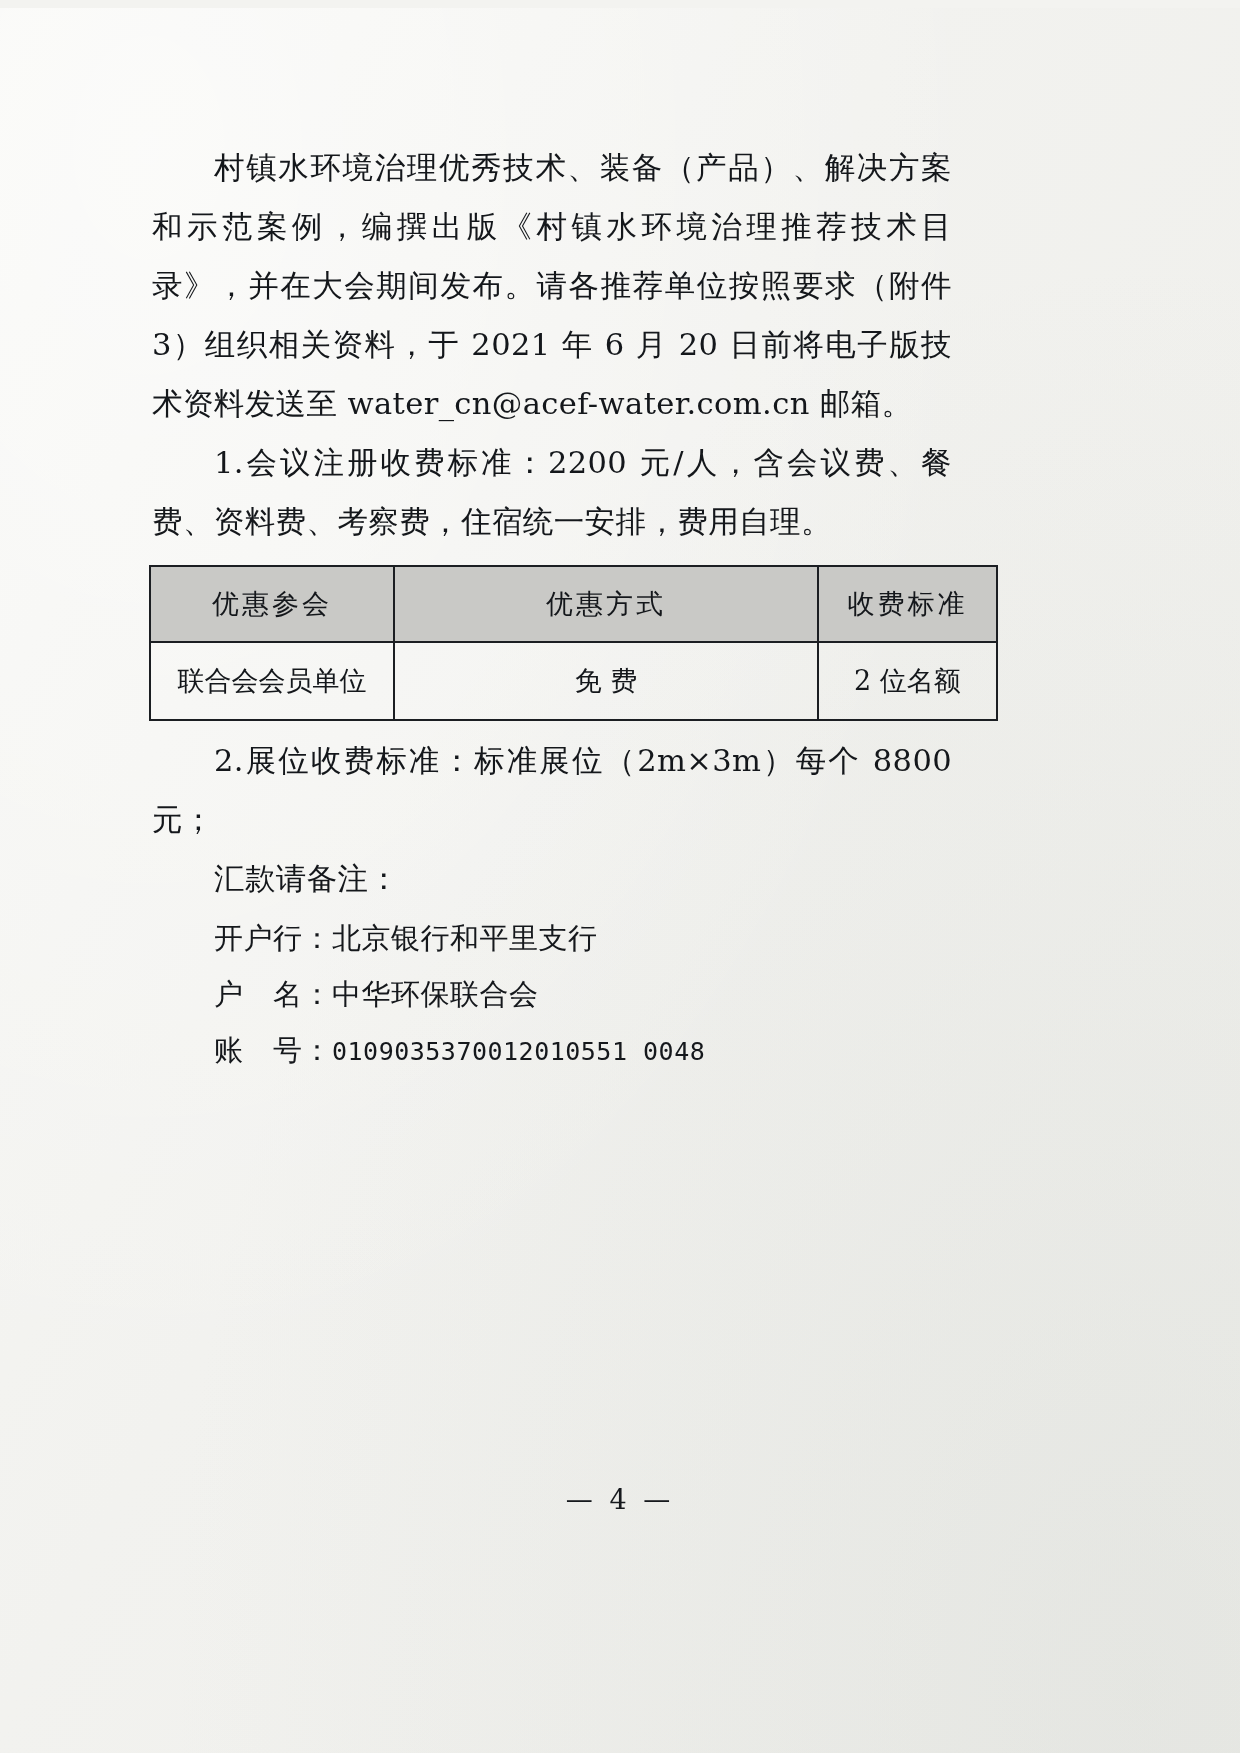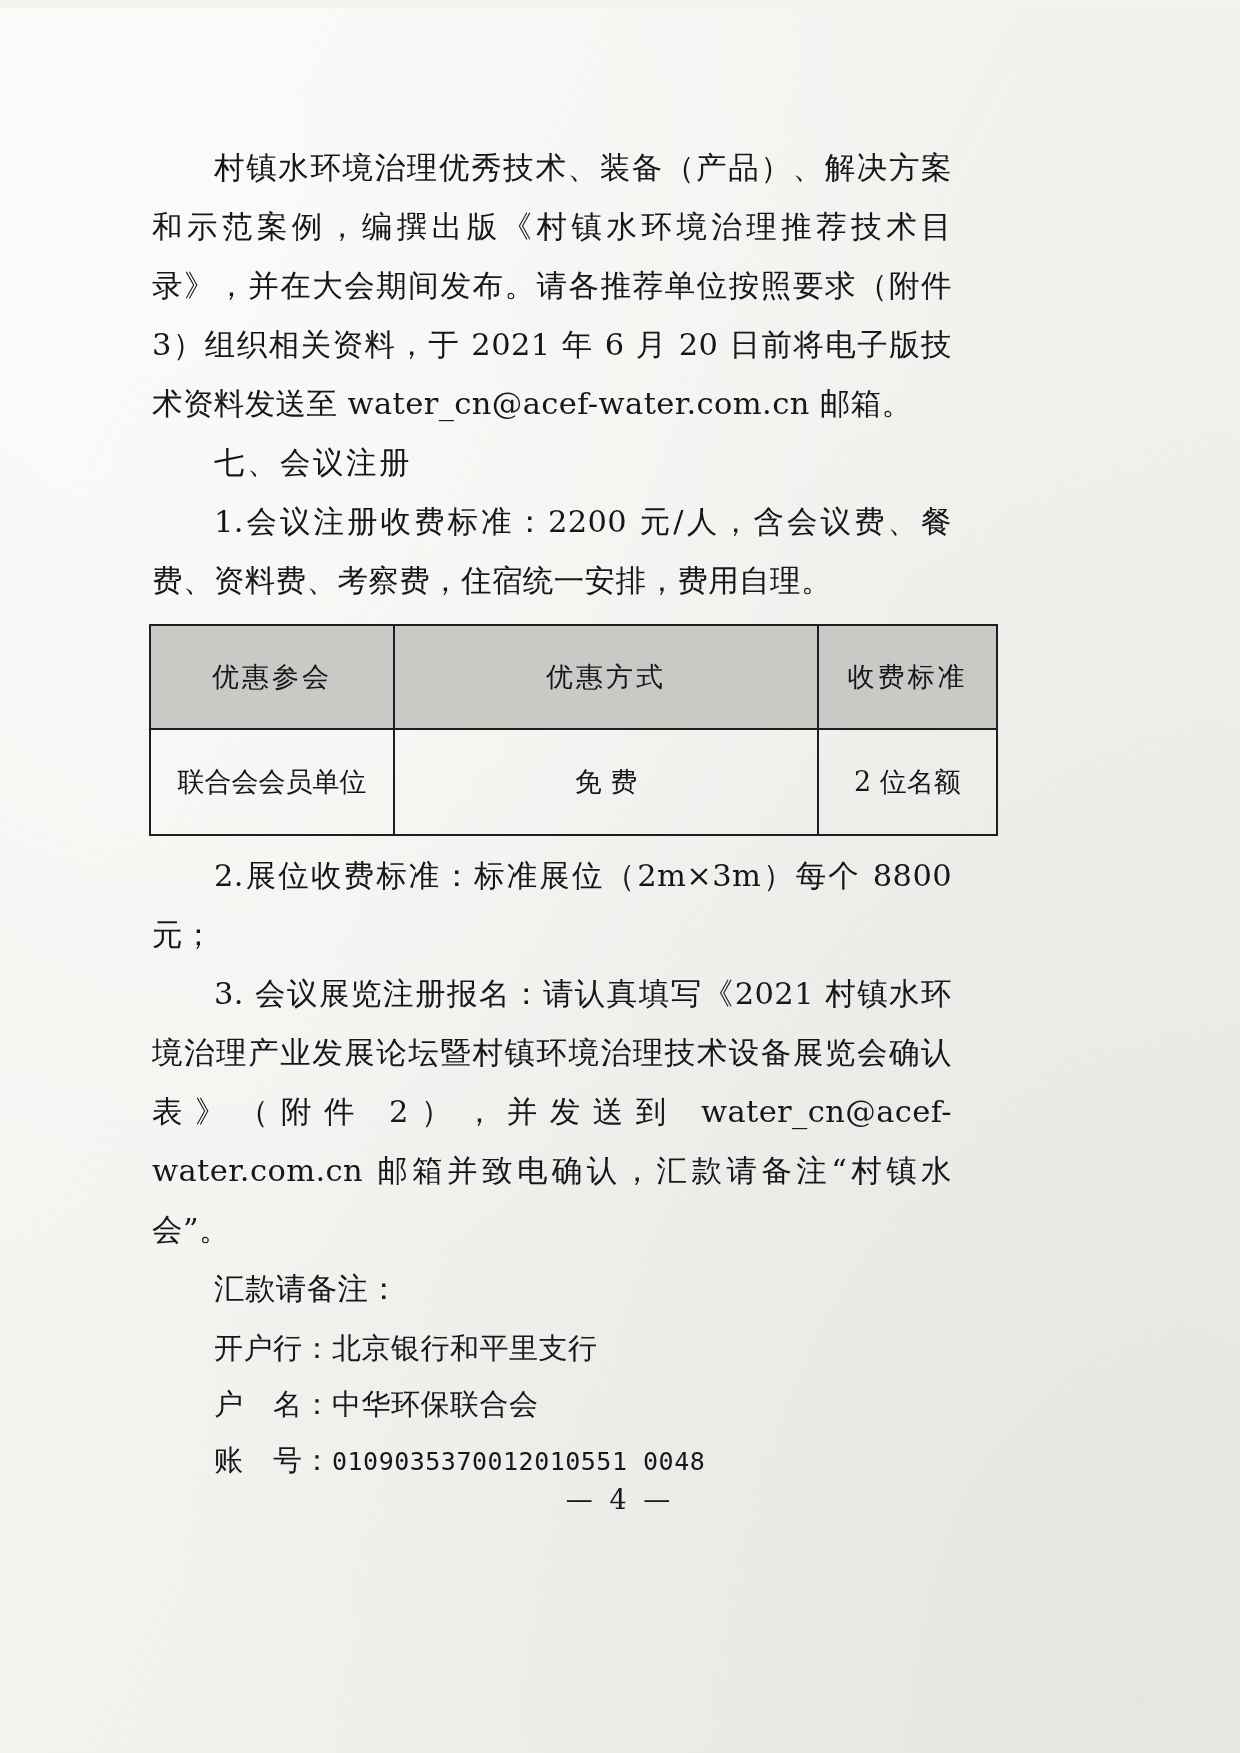--- a/index.html
+++ b/index.html
@@ -62,21 +62,21 @@
     border-collapse: collapse;
     width: 805px;
     table-layout: fixed;
   }
   .reg-table td, .reg-table th {
     border: 2px solid #1b1e22;
     font-weight: normal;
     font-size: 27px;
     line-height: 1.2;
     height: 76px;
-    padding: 14px 6px;
+    padding: 0 6px;
     color: #14171b;
     text-align: center;
     vertical-align: middle;
     font-family: "DejaVu Serif", "Liberation Serif", serif;
   }
   .reg-table thead td {
     background: #c9c9c6;
     height: 74px;
     letter-spacing: 3px;
   }
@@ -126,21 +126,20 @@
   }
 </style>
 </head>
 <body>
 
 <div class="page">
   <div class="content">
 
     <p class="para indent2">村镇水环境治理优秀技术、装备（产品）、解决方案和示范案例，编撰出版《村镇水环境治理推荐技术目录》，并在大会期间发布。请各推荐单位按照要求（附件 3）组织相关资料，于 2021 年 6 月 20 日前将电子版技术资料发送至 water_cn@acef-water.com.cn 邮箱。</p>
 
-    <p class="para indent2 spaced">七、会议注册</p>
 
     <p class="para indent2">1.会议注册收费标准：2200 元/人，含会议费、餐费、资料费、考察费，住宿统一安排，费用自理。</p>
 
     <table class="reg-table">
       <thead>
         <tr>
           <td class="col-a">优惠参会</td>
           <td class="col-b">优惠方式</td>
           <td class="col-c">收费标准</td>
         </tr>
@@ -149,21 +148,20 @@
         <tr>
           <td class="col-a cell-left tight">联合会会员单位</td>
           <td class="col-b">免 费</td>
           <td class="col-c cell-left tight">2 位名额</td>
         </tr>
       </tbody>
     </table>
 
     <p class="para indent2 after-table">2.展位收费标准：标准展位（2m×3m）每个 8800 元；</p>
 
-    <p class="para indent2">3. 会议展览注册报名：请认真填写《2021 村镇水环境治理产业发展论坛暨村镇环境治理技术设备展览会确认表》（附件 2），并发送到 water_cn@acef-water.com.cn 邮箱并致电确认，汇款请备注“村镇水会”。</p>
 
     <p class="para indent2">汇款请备注：</p>
 
     <div class="bank-block">
       <p class="bank-line">
         <span class="lbl">开户行：</span><span>北京银行和平里支行</span>
       </p>
       <p class="bank-line">
         <span class="lbl">户　名：</span><span>中华环保联合会</span>
       </p>

